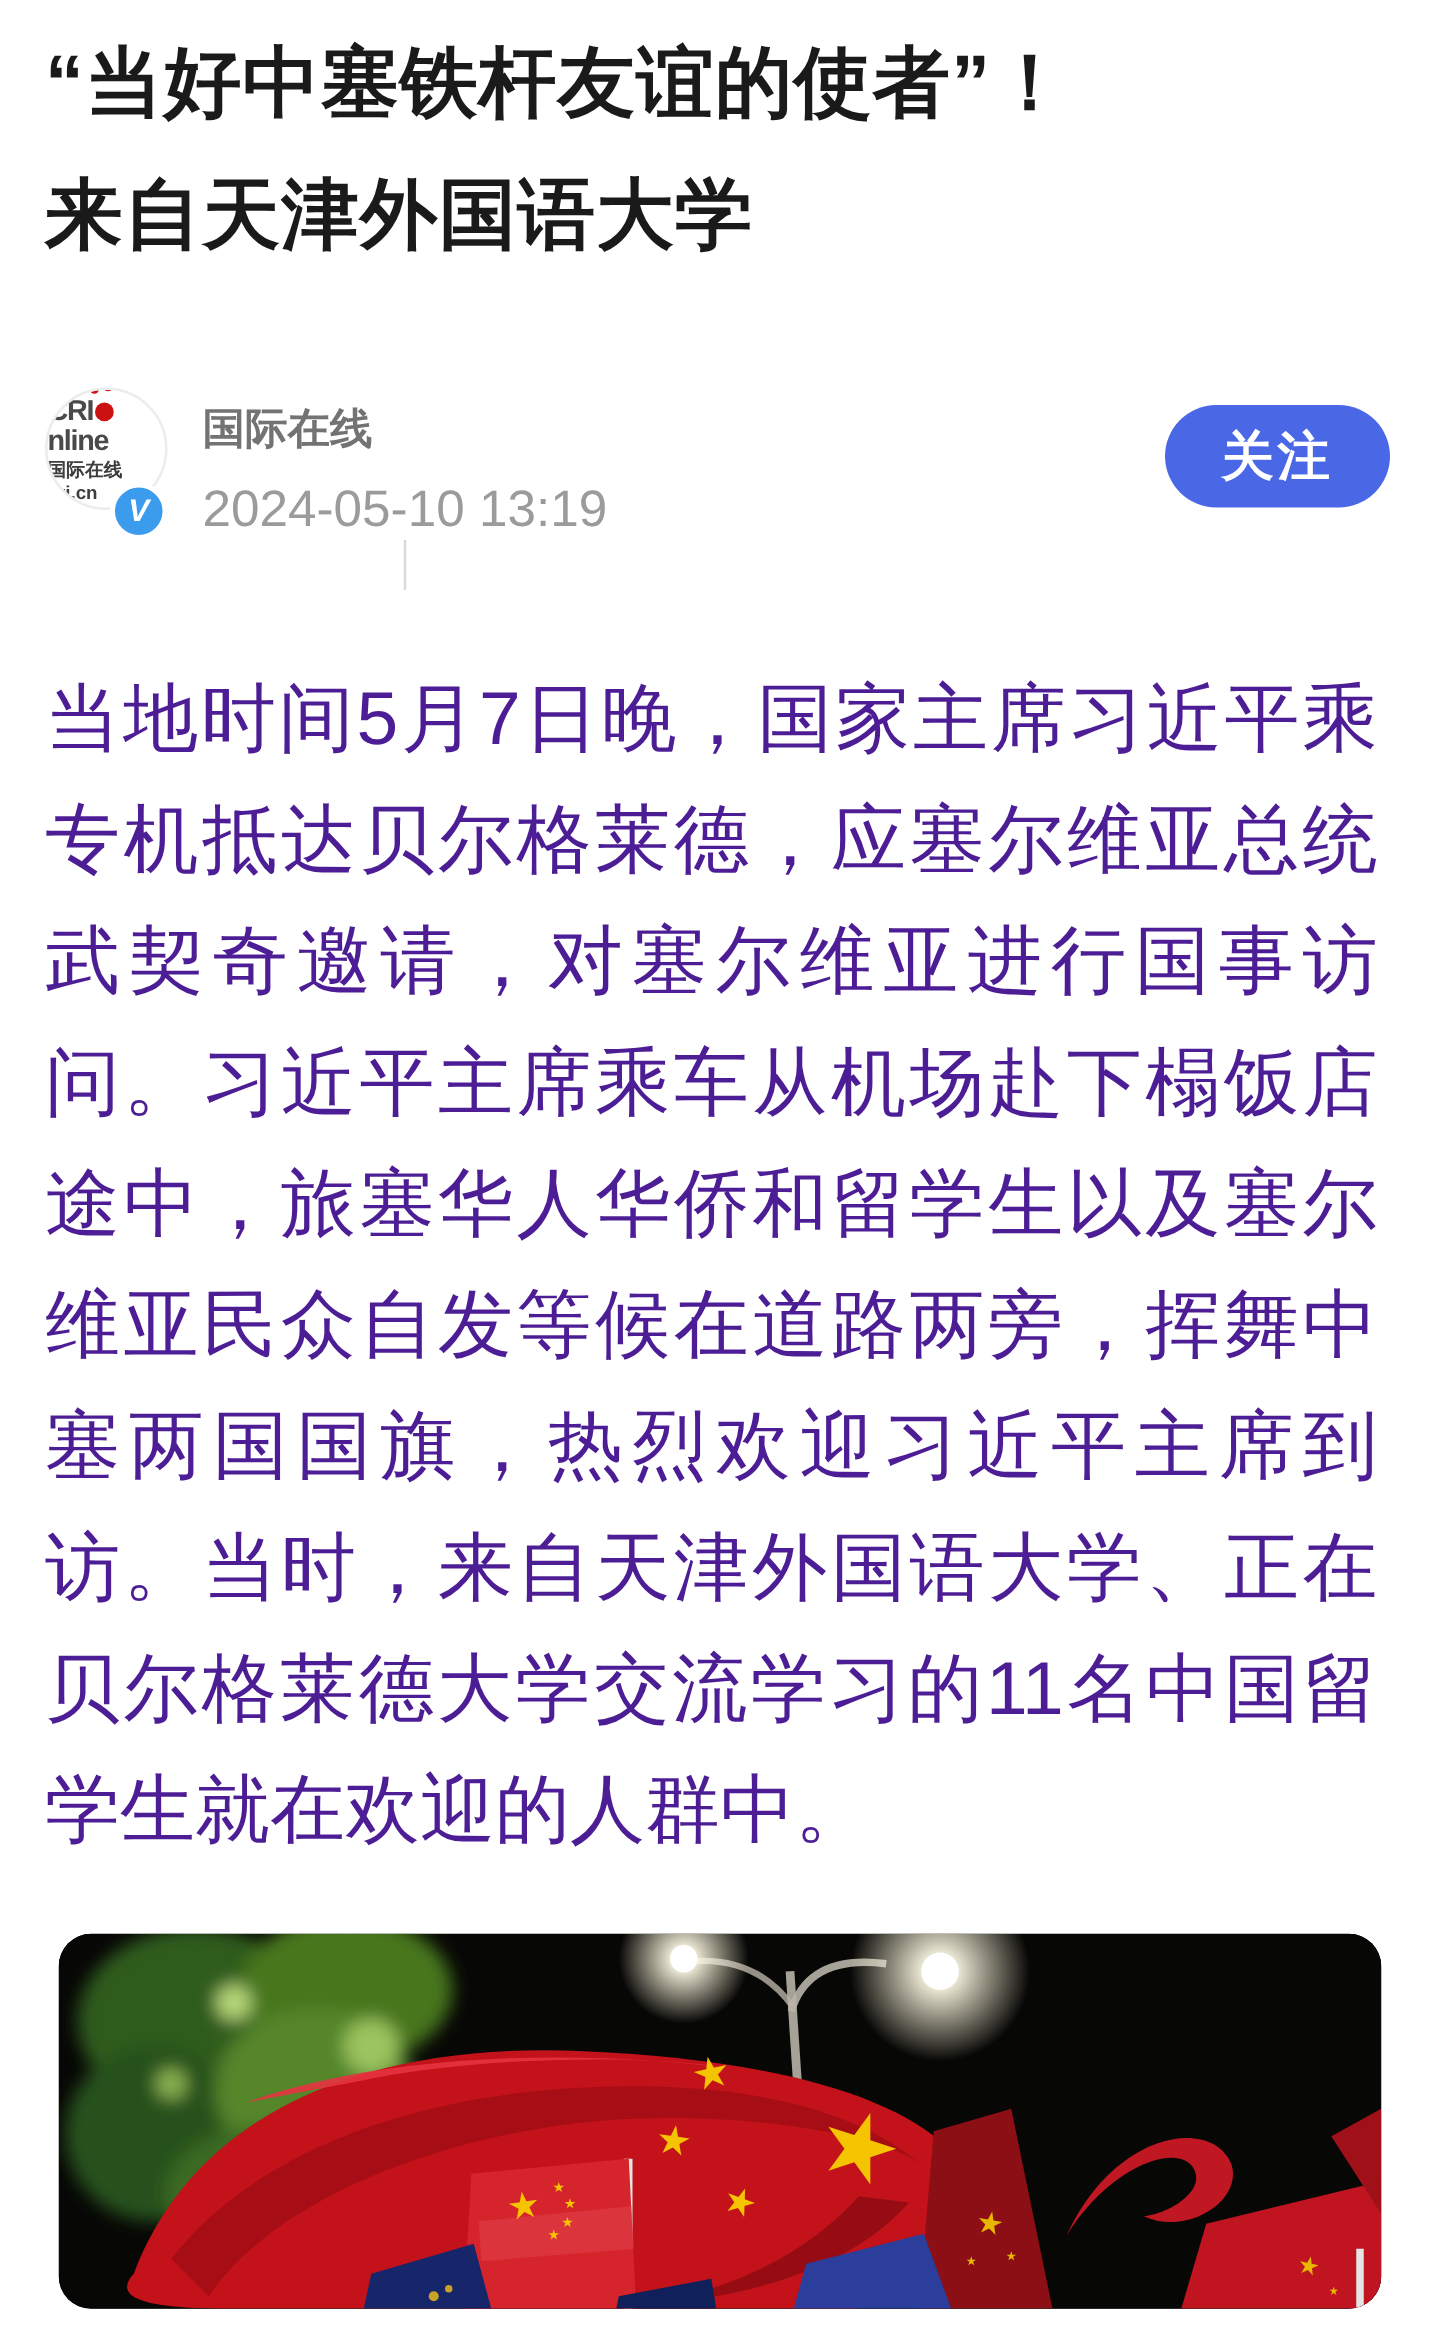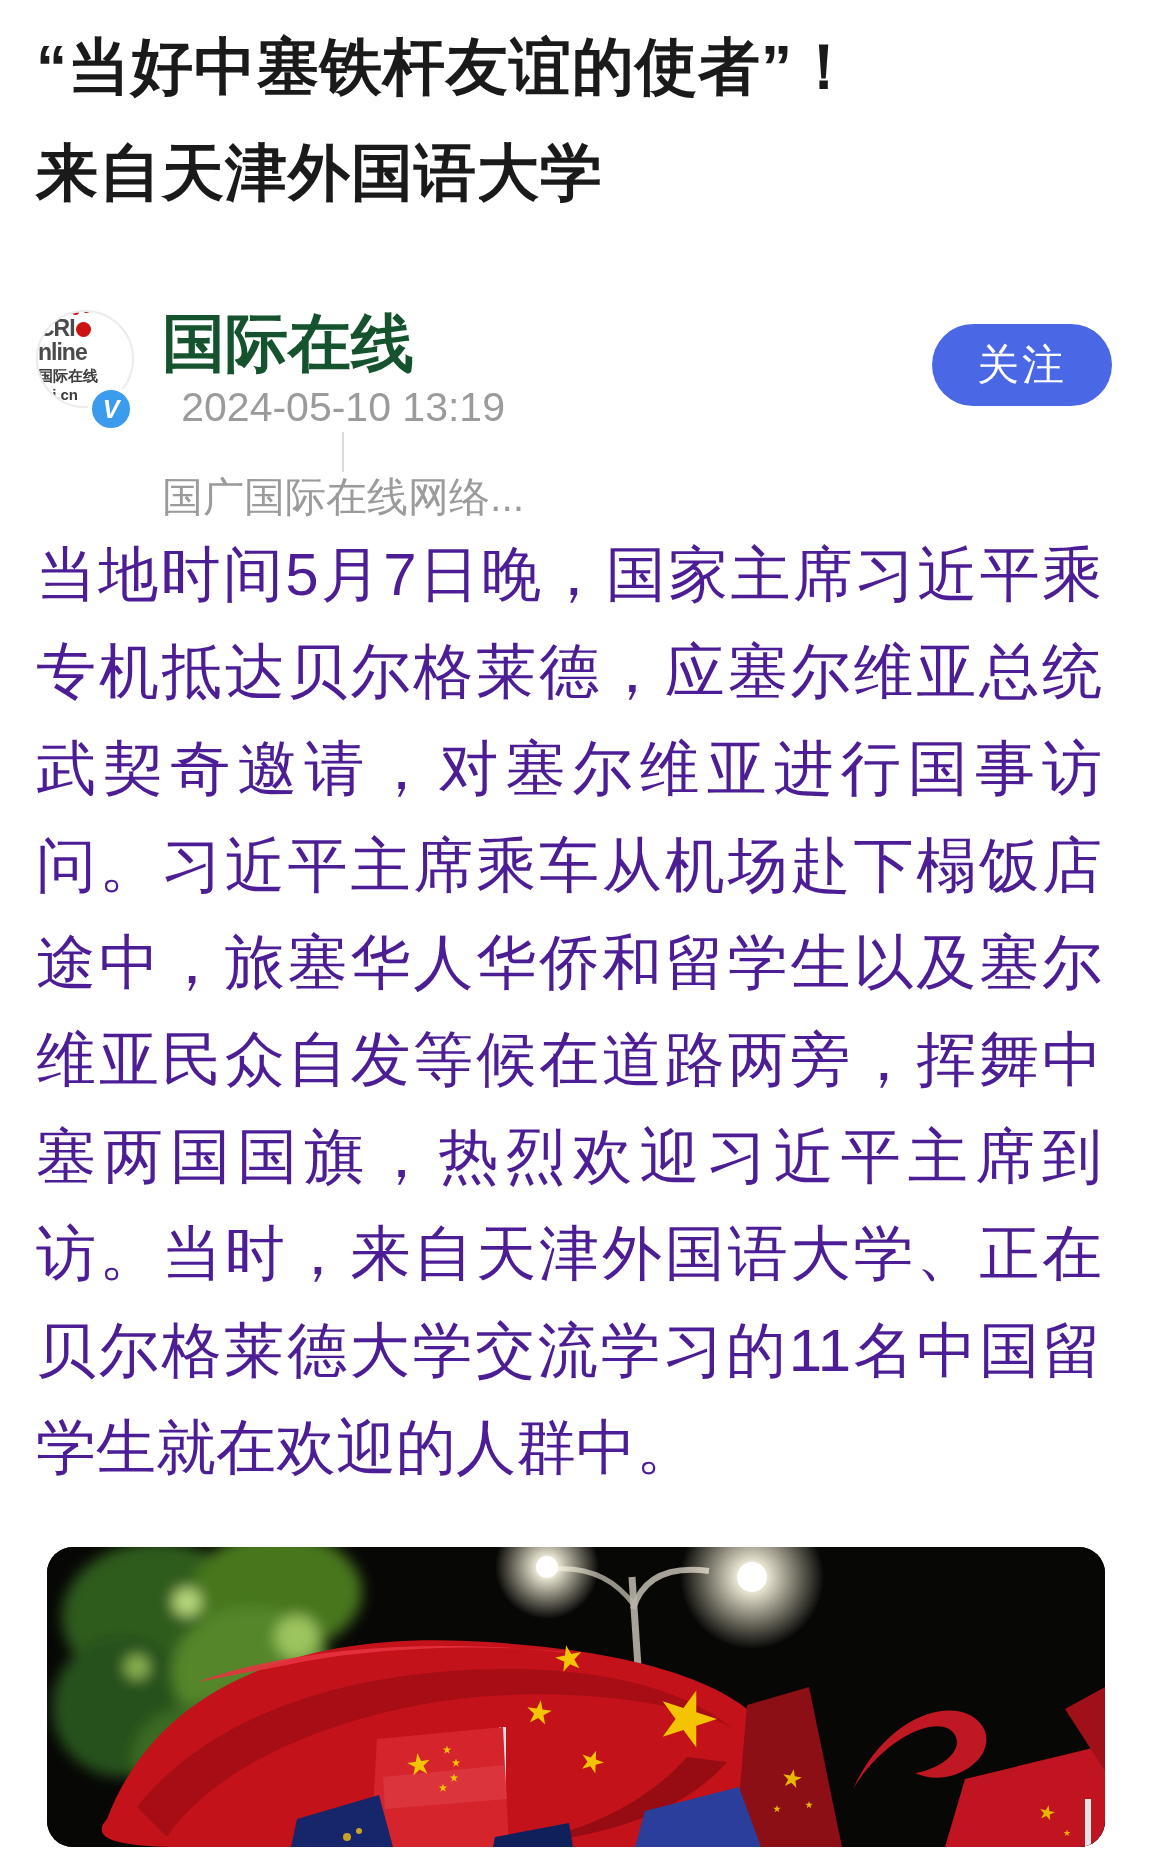--- a/index.html
+++ b/index.html
@@ -25,25 +25,25 @@
   .logo-line .arc1,.logo-line .arc2,.logo-line .arc3{position:absolute;border-radius:50%;background:#cc1112;}
   .logo-line .arc1{width:7px;height:7px;left:34px;top:-8px;}
   .logo-line .arc2{width:9px;height:9px;left:44px;top:-12px;}
   .logo-line .arc3{width:6px;height:6px;left:57px;top:-9px;}
   .logo-sub{font-size:15px;font-weight:700;color:#3d3d3d;margin-top:3px;letter-spacing:0;}
   .v-badge{position:absolute;right:0px;bottom:-24px;width:46px;height:46px;border-radius:50%;
       background:#3b9ced;border:4px solid #ffffff;box-sizing:border-box;
       display:flex;align-items:center;justify-content:center;}
   .v-badge span{color:#fff;font-size:25px;font-weight:700;font-style:italic;}
   .pub-info{margin-left:28px;min-width:0;}
-  .pub-name{font-size:63px;font-weight:700;color:#14532d;line-height:66px;cursor:pointer;}
+  .pub-name{font-size:34px;font-weight:700;color:#737373;line-height:66px;cursor:pointer;}
   .pub-meta{display:flex;align-items:center;margin-top:6px;font-size:41px;color:#9b9b9b;line-height:50px;white-space:nowrap;flex-direction:column;}
   .meta-div{width:2px;height:40px;background:#d9d9d9;margin:0 22px;flex:0 0 auto;}
   .follow{margin-left:auto;margin-top:14px;flex:0 0 auto;width:180px;height:82px;border:none;
-      border-radius:44px;background:#4a68e6;color:#fff;font-size:42px;font-weight:400;
+      border-radius:44px;background:#4a68e6;color:#fff;font-size:42px;font-weight:700;
       font-family:inherit;letter-spacing:3px;display:flex;align-items:center;justify-content:center;
       cursor:pointer;}
 
   
   .body-text{margin:94px 50px 0 36px;font-size:60px;line-height:97px;color:#4c1d95;
       text-align:justify;text-justify:inter-character;}
 
   
   .photo{display:block;margin:51px 47px 0 47px;width:1058px;height:300px;border-radius:26px;
       overflow:hidden;background:#060605;cursor:pointer;}
@@ -73,21 +73,20 @@
       <div class="v-badge">
         <span>V</span>
       </div>
     </div>
 
     <div class="pub-info">
       <div class="pub-name">国际在线</div>
       <div class="pub-meta">
         <span>2024-05-10 13:19</span>
         <span class="meta-div"></span>
-        <span>国广国际在线网络...</span>
       </div>
     </div>
 
     <button class="follow">关注</button>
   </div>
 
   <p class="body-text">当地时间5月7日晚，国家主席习近平乘专机抵达贝尔格莱德，应塞尔维亚总统武契奇邀请，对塞尔维亚进行国事访问。习近平主席乘车从机场赴下榻饭店途中，旅塞华人华侨和留学生以及塞尔维亚民众自发等候在道路两旁，挥舞中塞两国国旗，热烈欢迎习近平主席到访。当时，来自天津外国语大学、正在贝尔格莱德大学交流学习的11名中国留学生就在欢迎的人群中。</p>
 
   <figure class="photo" style="margin-top:51px;margin-bottom:0;" aria-label="夜晚道路旁人群挥舞中塞两国国旗">
     <svg viewBox="0 0 1058 300" preserveAspectRatio="none">

